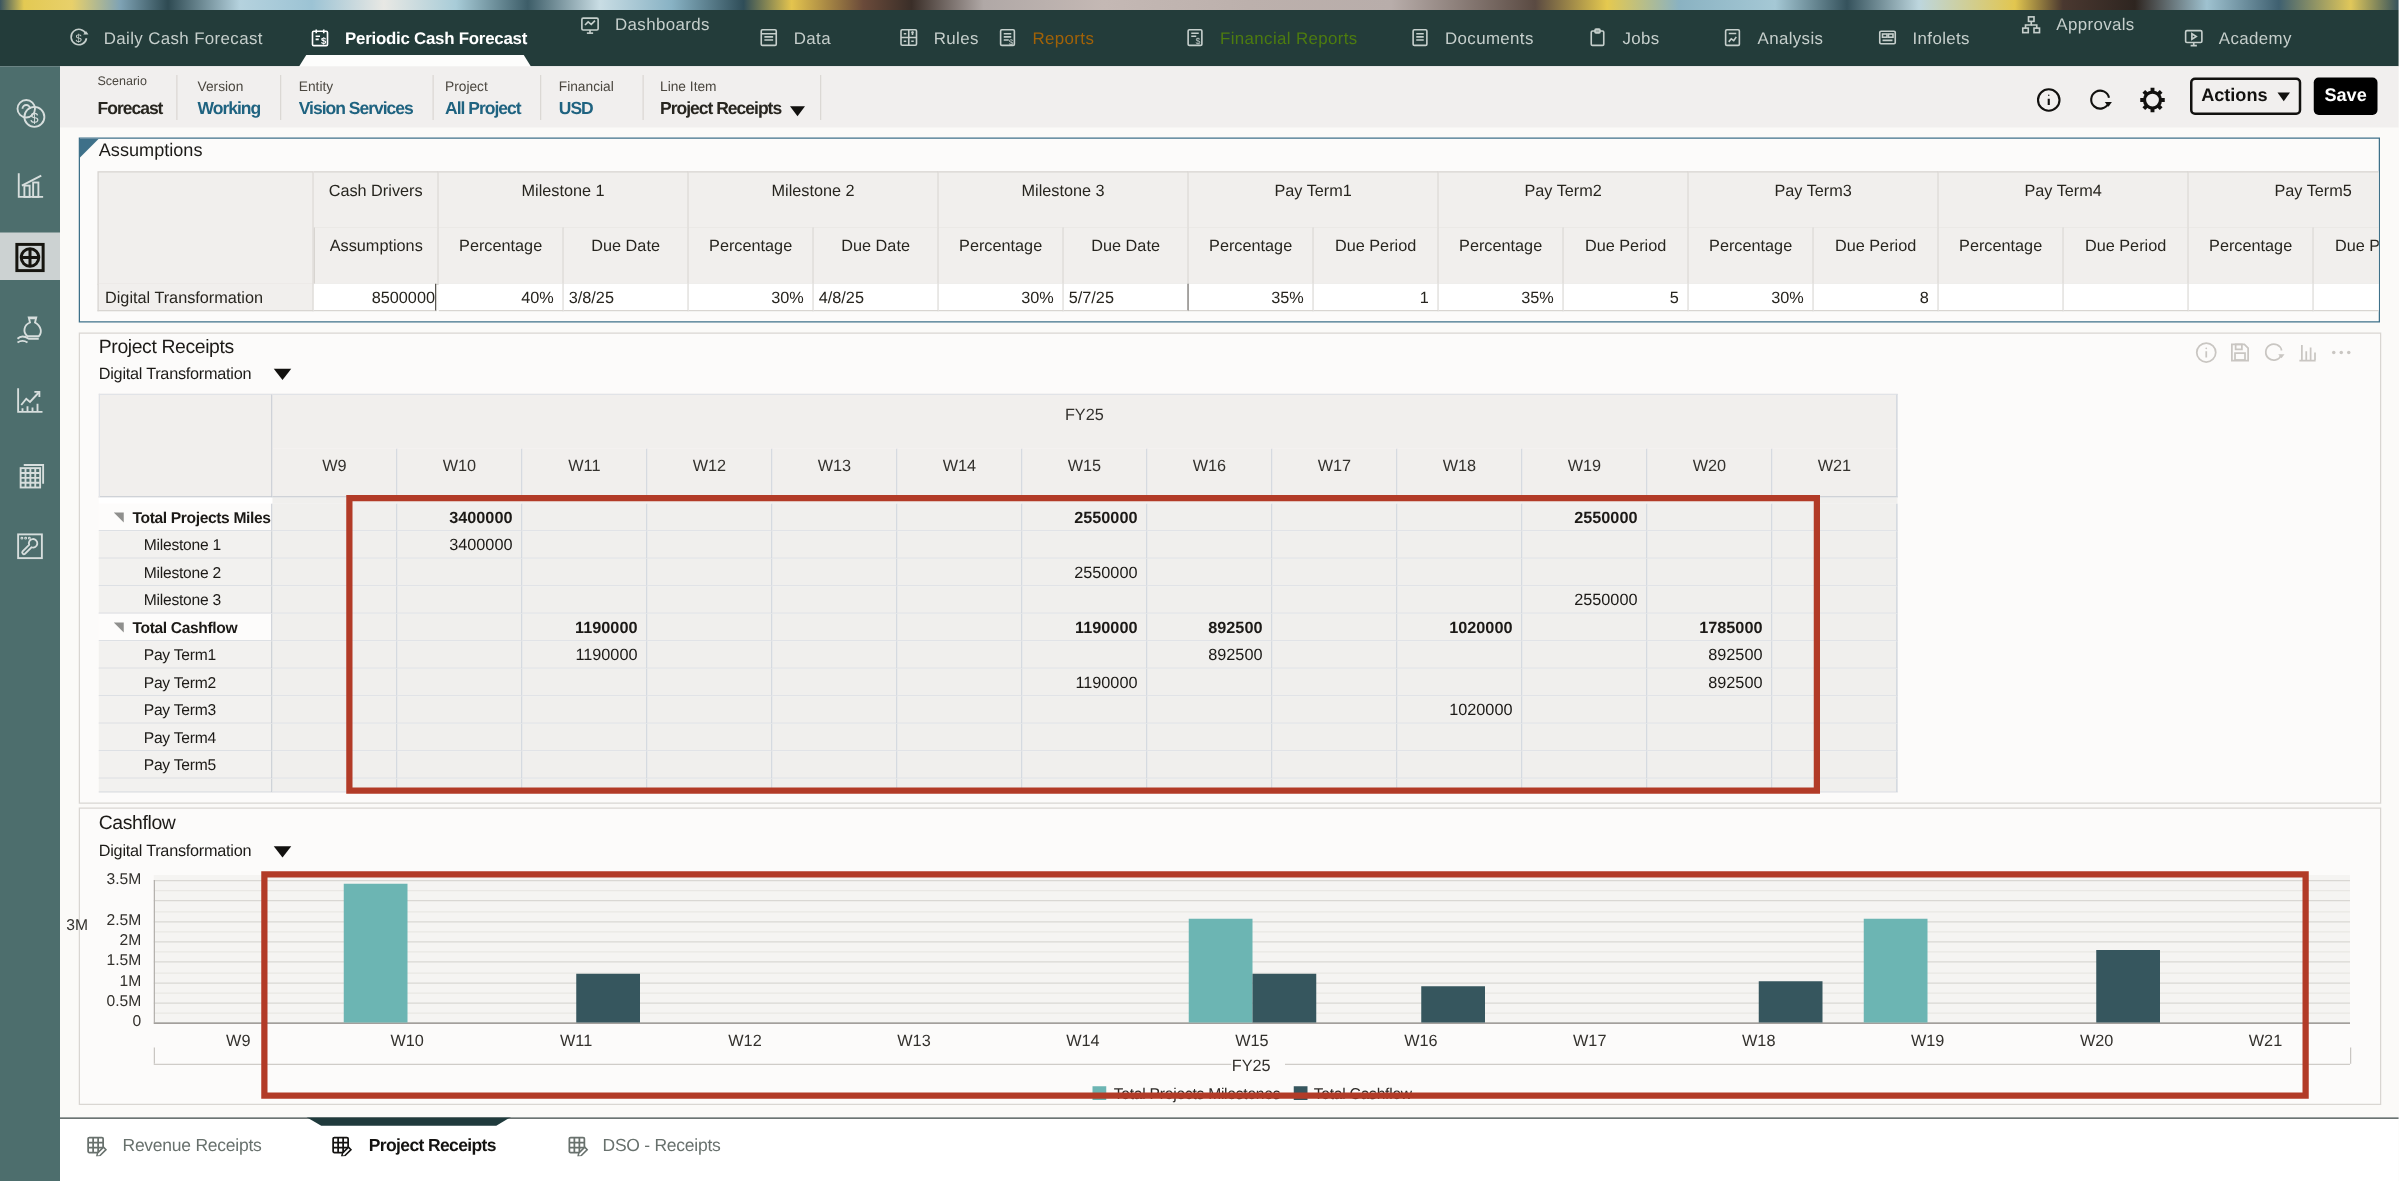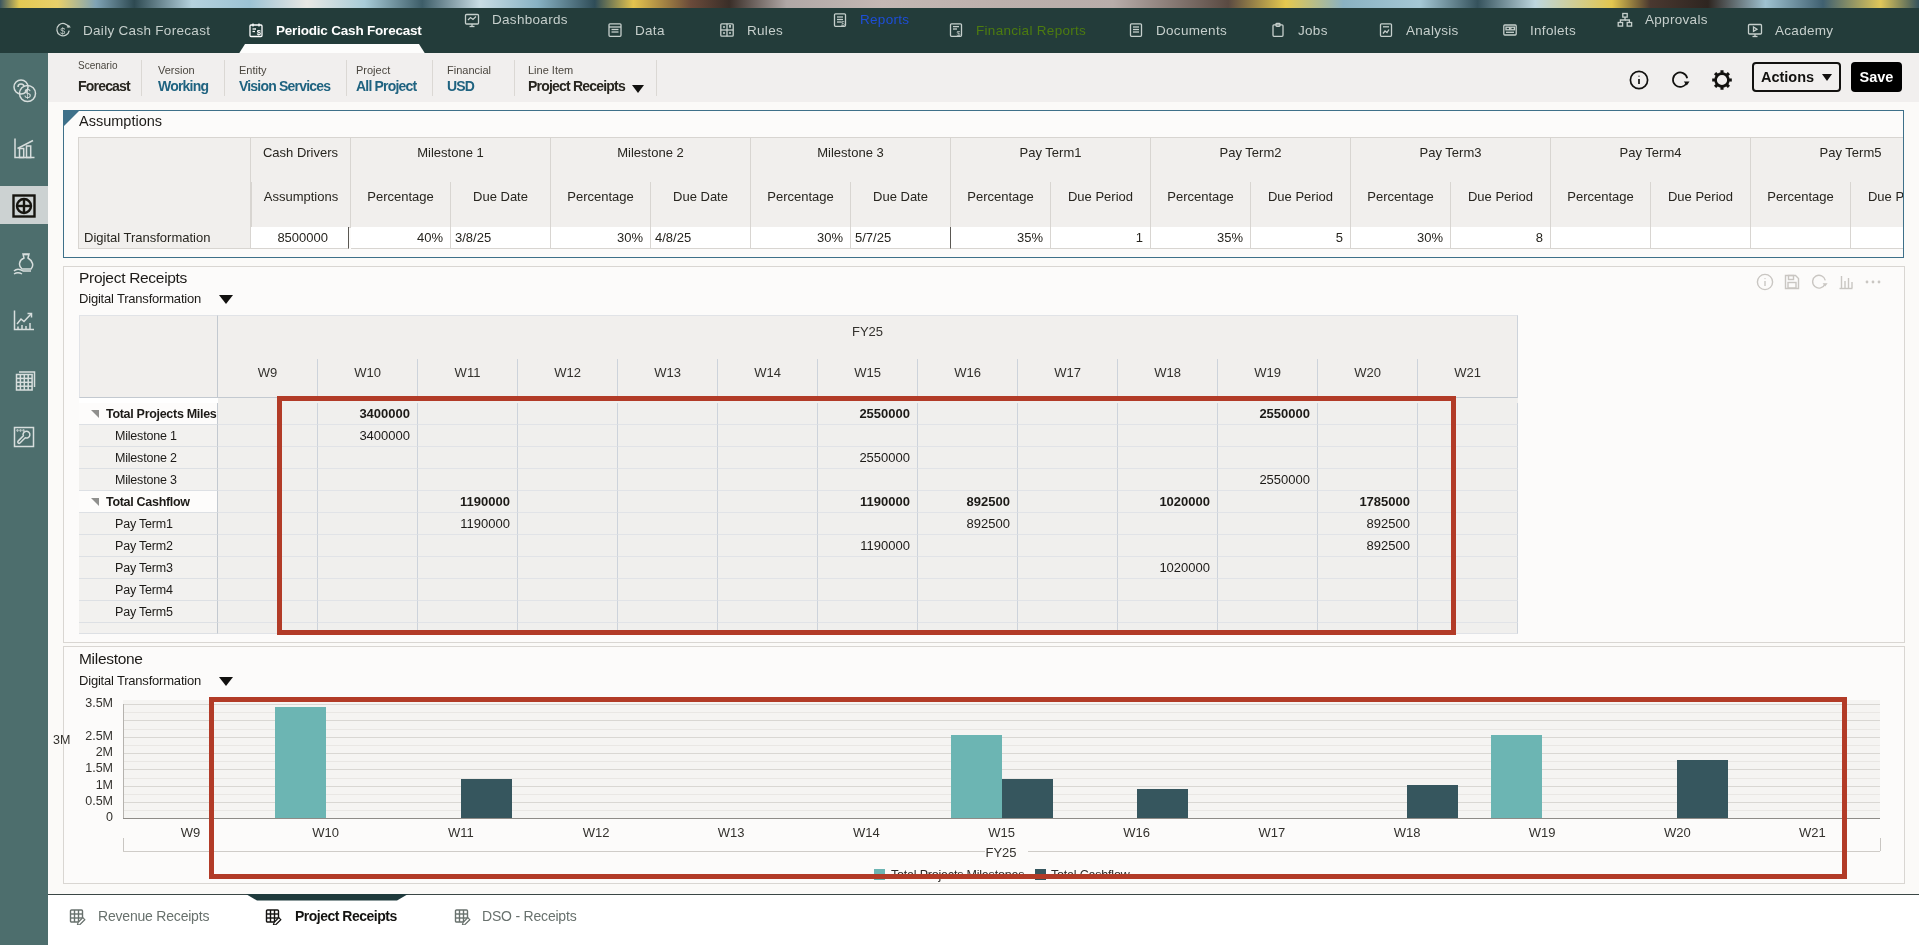--- a/index.html
+++ b/index.html
@@ -50,21 +50,21 @@
       <line x1="8" y1="1.8" x2="8" y2="14.2" fill="none" stroke="#c6cfcc" stroke-width="1.3"></line>
       <line x1="1.8" y1="8" x2="14.2" y2="8" fill="none" stroke="#c6cfcc" stroke-width="1.3"></line>
       <line x1="4" y1="5" x2="6" y2="5" fill="none" stroke="#c6cfcc" stroke-width="1.3"></line>
       <line x1="10" y1="4" x2="12" y2="4" fill="none" stroke="#c6cfcc" stroke-width="1.3"></line>
       <line x1="11" y1="3" x2="11" y2="6" fill="none" stroke="#c6cfcc" stroke-width="1.3"></line>
       <line x1="4" y1="11" x2="6" y2="11" fill="none" stroke="#c6cfcc" stroke-width="1.3"></line>
       <line x1="10" y1="11" x2="12" y2="11" fill="none" stroke="#c6cfcc" stroke-width="1.3"></line>
     </svg>
     <span>Rules</span>
   </div>
-<div class="abs" style="left:832px;top:12px;height:36px;display:flex;gap:12px;color:#1d4ed8;font-size:13.5px;font-weight:400;letter-spacing:0.3px">
+<div class="abs" style="left:798px;top:12px;height:36px;display:flex;align-items:center;gap:12px;color:#a16207;font-size:13.5px;font-weight:400;letter-spacing:0.3px">
     <svg width="16" height="16" viewBox="0 0 16 16" style="">
       <rect x="2.5" y="1.8" width="11" height="12.5" rx="1" fill="none" stroke="#c6cfcc" stroke-width="1.3"></rect>
       <line x1="5" y1="5" x2="11" y2="5" fill="none" stroke="#c6cfcc" stroke-width="1.3"></line>
       <line x1="5" y1="7.5" x2="11" y2="7.5" fill="none" stroke="#c6cfcc" stroke-width="1.3"></line>
       <line x1="5" y1="10" x2="9" y2="10" fill="none" stroke="#c6cfcc" stroke-width="1.3"></line>
       <text x="11" y="14" font-size="6.5" fill="#c6cfcc" stroke="none" text-anchor="middle" font-family="Liberation Sans">$</text>
     </svg>
     <span>Reports</span>
   </div>
 <div class="abs" style="left:948px;top:12px;height:36px;display:flex;align-items:center;gap:12px;color:#4d7c0f;font-size:13.5px;font-weight:400;letter-spacing:0.3px">
@@ -248,21 +248,21 @@
 <div class="abs" style="left:973px;top:45px;width:100px;height:46px;background:#f1efed;border:1px solid #d8d5d1;border-left:none;border-top:none;text-align:center;padding-top:7px">Due Period</div>
 <div class="abs" style="left:1073px;top:45px;width:100px;height:46px;background:#f1efed;border:1px solid #d8d5d1;border-left:none;border-top:none;text-align:center;padding-top:7px">Percentage</div>
 <div class="abs" style="left:1173px;top:45px;width:100px;height:46px;background:#f1efed;border:1px solid #d8d5d1;border-left:none;border-top:none;text-align:center;padding-top:7px">Due Period</div>
 <div class="abs" style="left:1273px;top:45px;width:100px;height:46px;background:#f1efed;border:1px solid #d8d5d1;border-left:none;border-top:none;text-align:center;padding-top:7px">Percentage</div>
 <div class="abs" style="left:1373px;top:45px;width:100px;height:46px;background:#f1efed;border:1px solid #d8d5d1;border-left:none;border-top:none;text-align:center;padding-top:7px">Due Period</div>
 <div class="abs" style="left:1473px;top:45px;width:100px;height:46px;background:#f1efed;border:1px solid #d8d5d1;border-left:none;border-top:none;text-align:center;padding-top:7px">Percentage</div>
 <div class="abs" style="left:1573px;top:45px;width:100px;height:46px;background:#f1efed;border:1px solid #d8d5d1;border-left:none;border-top:none;text-align:center;padding-top:7px">Due Period</div>
 <div class="abs" style="left:1673px;top:45px;width:100px;height:46px;background:#f1efed;border:1px solid #d8d5d1;border-left:none;border-top:none;text-align:center;padding-top:7px">Percentage</div>
 <div class="abs" style="left:1773px;top:45px;width:100px;height:46px;background:#f1efed;border:1px solid #d8d5d1;border-left:none;border-top:none;text-align:center;padding-top:7px">Due Period</div>
 <div class="abs" style="left:0;top:90px;width:173px;height:22px;background:#f1efed;border:1px solid #d8d5d1;border-top:none;padding:3px 0 0 5px">Digital Transformation</div>
-<div class="abs" style="left:173px;top:90px;width:98px;height:22px;background:#fff;border:1px solid #d8d5d1;border-top:none;border-left:none;border-right:1px solid #5a5752;text-align:right;padding-right:20px;padding-top:3px">8500000</div>
+<div class="abs" style="left:173px;top:90px;width:98px;height:22px;background:#fff;border:1px solid #d8d5d1;border-top:none;border-left:none;border-right:1px solid #5a5752;text-align:right;padding-right:0;padding-top:3px">8500000</div>
 <div class="abs" style="left:273px;top:90px;width:100px;height:22px;background:#fff;border:1px solid #d8d5d1;border-top:none;border-left:none;text-align:right;padding-right:7px;padding-top:3px">40%</div>
 <div class="abs" style="left:373px;top:90px;width:100px;height:22px;background:#fff;border:1px solid #d8d5d1;border-top:none;border-left:none;text-align:left;padding-left:4px;padding-top:3px">3/8/25</div>
 <div class="abs" style="left:473px;top:90px;width:100px;height:22px;background:#fff;border:1px solid #d8d5d1;border-top:none;border-left:none;text-align:right;padding-right:7px;padding-top:3px">30%</div>
 <div class="abs" style="left:573px;top:90px;width:100px;height:22px;background:#fff;border:1px solid #d8d5d1;border-top:none;border-left:none;text-align:left;padding-left:4px;padding-top:3px">4/8/25</div>
 <div class="abs" style="left:673px;top:90px;width:100px;height:22px;background:#fff;border:1px solid #d8d5d1;border-top:none;border-left:none;text-align:right;padding-right:7px;padding-top:3px">30%</div>
 <div class="abs" style="left:773px;top:90px;width:100px;height:22px;background:#fff;border:1px solid #d8d5d1;border-top:none;border-left:none;border-right:1px solid #5a5752;text-align:left;padding-left:4px;padding-top:3px">5/7/25</div>
 <div class="abs" style="left:873px;top:90px;width:100px;height:22px;background:#fff;border:1px solid #d8d5d1;border-top:none;border-left:none;text-align:right;padding-right:7px;padding-top:3px">35%</div>
 <div class="abs" style="left:973px;top:90px;width:100px;height:22px;background:#fff;border:1px solid #d8d5d1;border-top:none;border-left:none;text-align:right;padding-right:7px;padding-top:3px">1</div>
 <div class="abs" style="left:1073px;top:90px;width:100px;height:22px;background:#fff;border:1px solid #d8d5d1;border-top:none;border-left:none;text-align:right;padding-right:7px;padding-top:3px">35%</div>
 <div class="abs" style="left:1173px;top:90px;width:100px;height:22px;background:#fff;border:1px solid #d8d5d1;border-top:none;border-left:none;text-align:right;padding-right:7px;padding-top:3px">5</div>
@@ -471,21 +471,21 @@
 <div class="abs" style="left:754px;top:356px;width:100px;height:11px;background:#f0efed;border-right:1px solid #cdd3db;border-bottom:1px solid #e1e3e7"></div>
 <div class="abs" style="left:854px;top:356px;width:100px;height:11px;background:#f0efed;border-right:1px solid #cdd3db;border-bottom:1px solid #e1e3e7"></div>
 <div class="abs" style="left:954px;top:356px;width:100px;height:11px;background:#f0efed;border-right:1px solid #cdd3db;border-bottom:1px solid #e1e3e7"></div>
 <div class="abs" style="left:1054px;top:356px;width:100px;height:11px;background:#f0efed;border-right:1px solid #cdd3db;border-bottom:1px solid #e1e3e7"></div>
 <div class="abs" style="left:1154px;top:356px;width:100px;height:11px;background:#f0efed;border-right:1px solid #cdd3db;border-bottom:1px solid #e1e3e7"></div>
 <div class="abs" style="left:1254px;top:356px;width:100px;height:11px;background:#f0efed;border-right:1px solid #cdd3db;border-bottom:1px solid #e1e3e7"></div>
 <div class="abs" style="left:1354px;top:356px;width:100px;height:11px;background:#f0efed;border-right:1px solid #cdd3db;border-bottom:1px solid #e1e3e7"></div>
 </div>
 <div class="abs" style="left:277px;top:396px;width:1179px;height:239px;border:5px solid #b23b27"></div>
 <div class="panel" style="left:63px;top:646px;width:1842px;height:238px;overflow:hidden">
-<div class="abs" style="left:15px;top:3px;font-size:15.5px;letter-spacing:-0.3px;color:#1c1a17">Milestone</div>
+<div class="abs" style="left:15px;top:3px;font-size:15.5px;letter-spacing:-0.3px;color:#1c1a17">Cashflow</div>
 <div class="abs" style="left:15px;top:26px;font-size:13px;letter-spacing:-0.2px;color:#1c1a17">Digital Transformation</div>
 <div class="abs" style="left:155px;top:30px;width:0;height:0;border-left:7px solid transparent;border-right:7px solid transparent;border-top:9px solid #12110f"></div>
 </div>
 <div class="abs" style="left:123.0px;top:700px;width:1757.0px;height:118.99999999999996px;background:#f5f4f2"></div>
 <div class="abs" style="left:123.0px;top:704.0px;width:1757.0px;height:1px;background:#d9d7d3"></div>
 <div class="abs" style="left:123.0px;top:712.2px;width:1757.0px;height:1px;background:#e9e7e4"></div>
 <div class="abs" style="left:123.0px;top:720.3px;width:1757.0px;height:1px;background:#d9d7d3"></div>
 <div class="abs" style="left:123.0px;top:728.5px;width:1757.0px;height:1px;background:#e9e7e4"></div>
 <div class="abs" style="left:123.0px;top:736.7px;width:1757.0px;height:1px;background:#d9d7d3"></div>
 <div class="abs" style="left:123.0px;top:744.8px;width:1757.0px;height:1px;background:#e9e7e4"></div>

